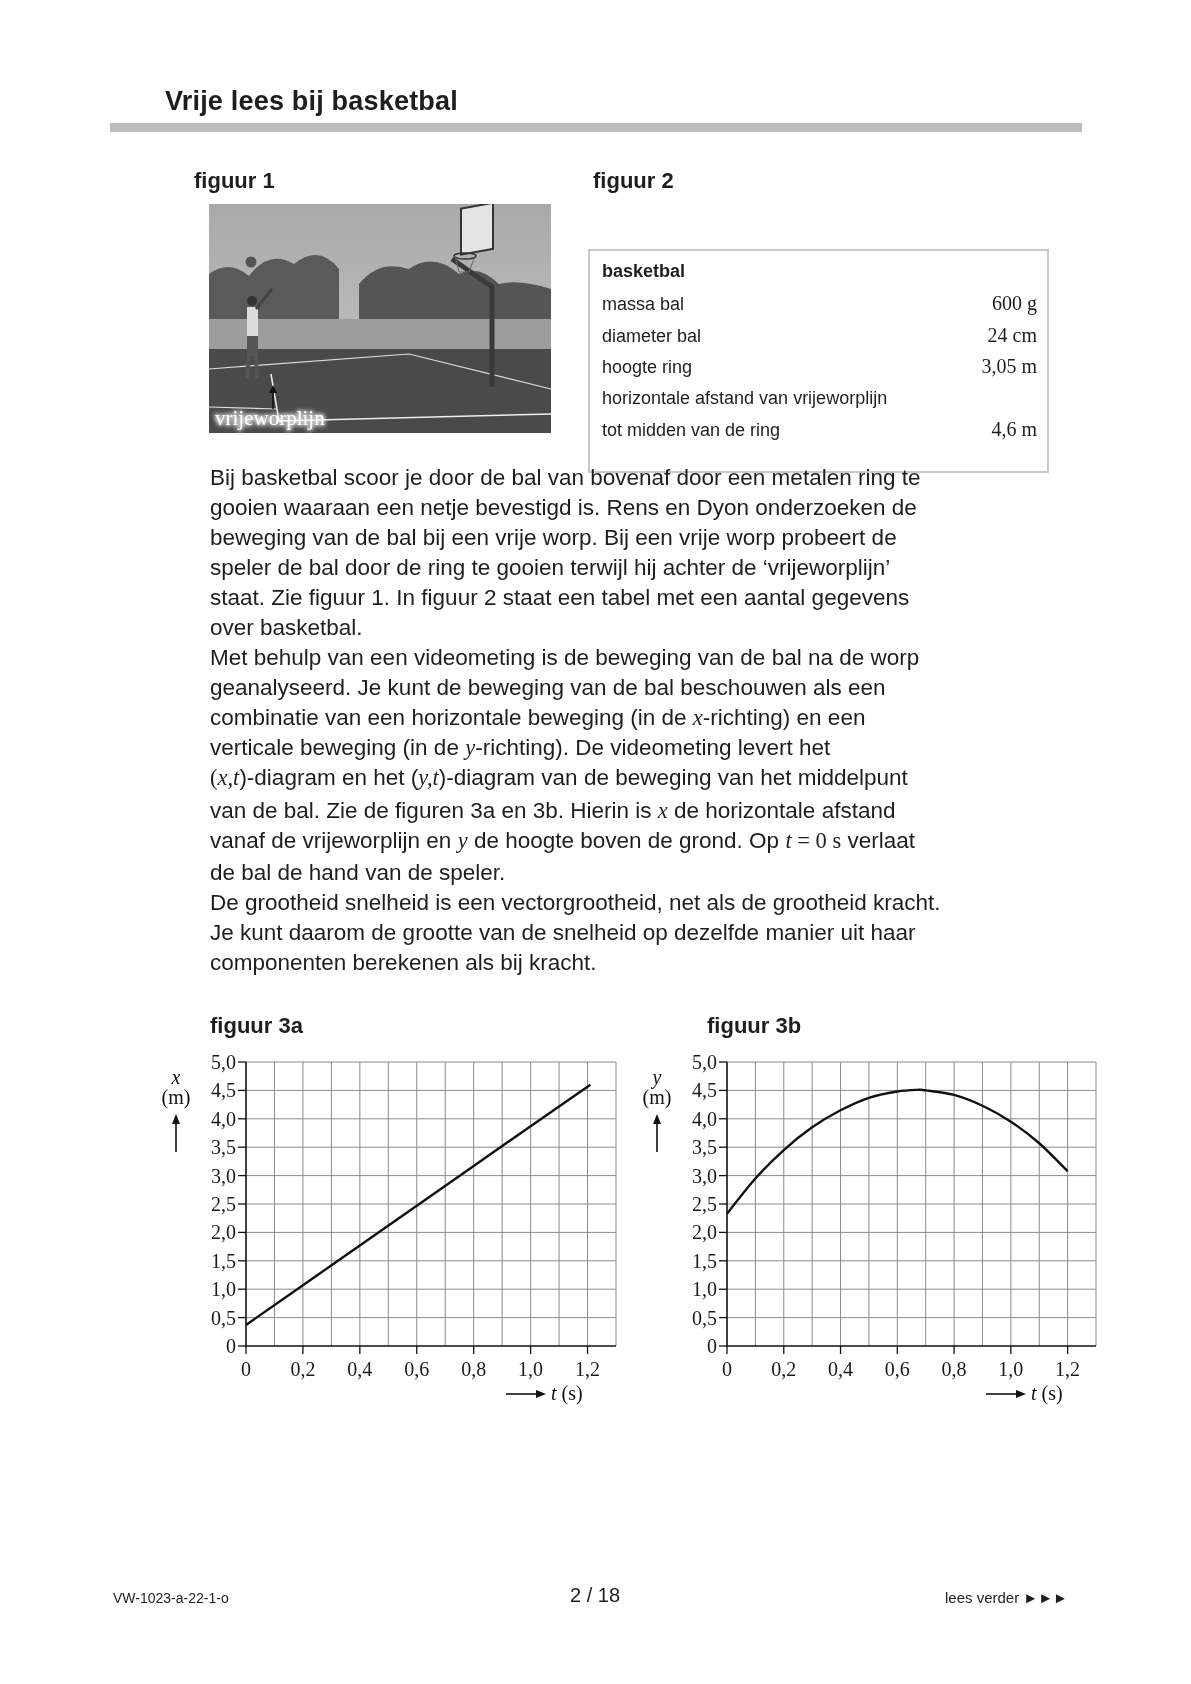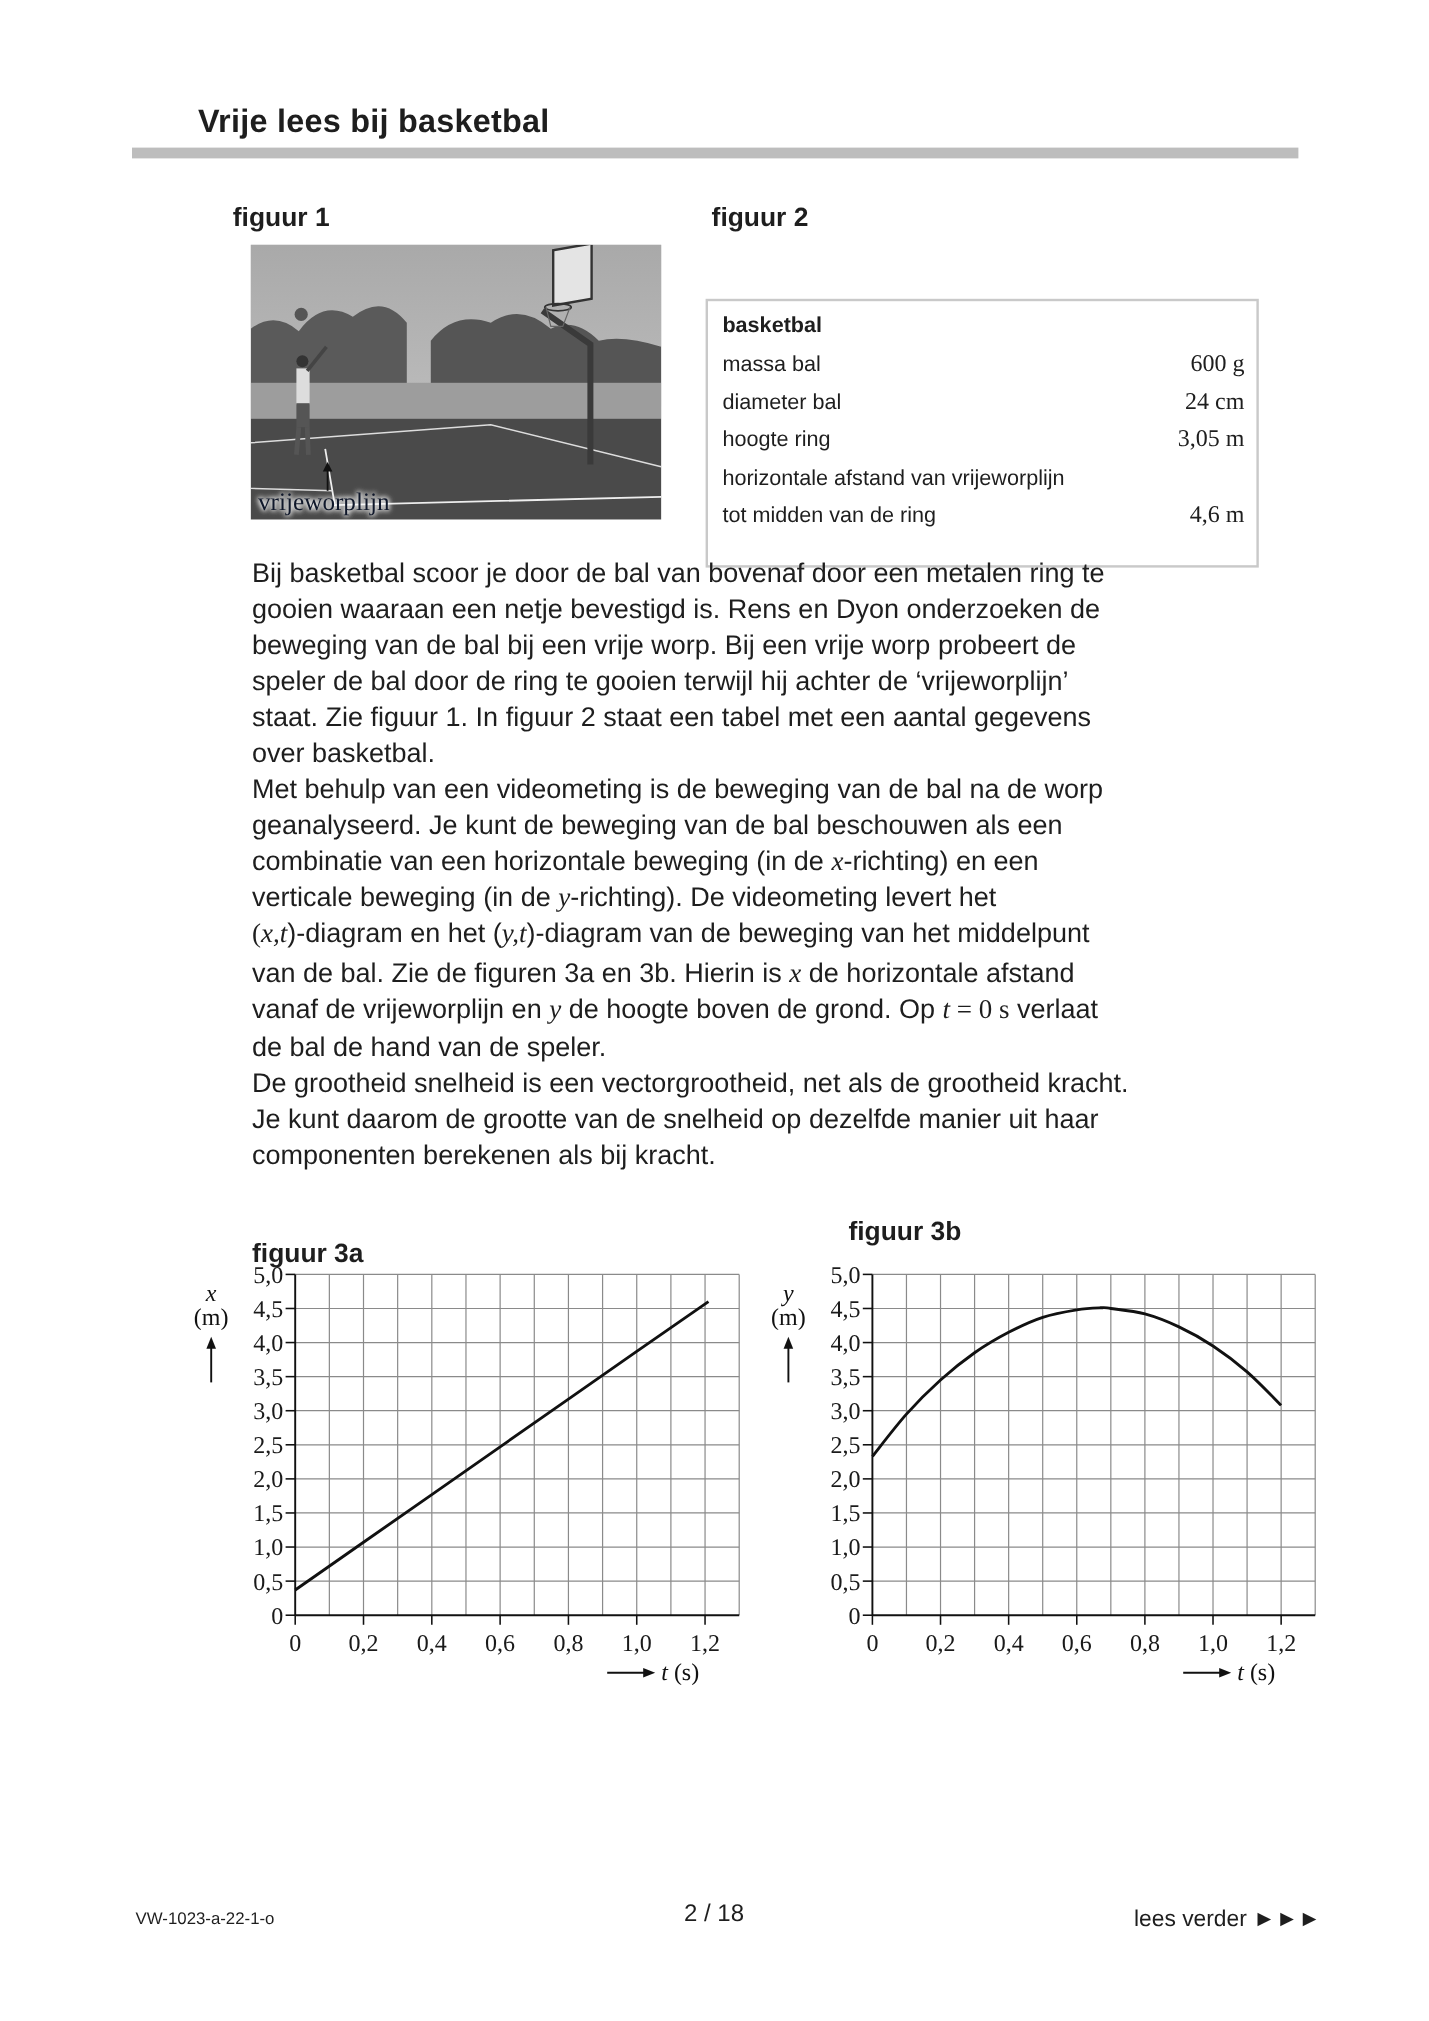--- a/index.html
+++ b/index.html
@@ -5,37 +5,37 @@
   html, body { margin: 0; padding: 0; background: #ffffff; }
   body { width: 1191px; height: 1684px; position: relative; overflow: hidden;
          font-family: "Liberation Sans", sans-serif; color: #1e1e1e; }
   .abs { position: absolute; }
   .title { left: 165px; top: 86px; font-size: 27px; font-weight: bold; letter-spacing: 0.2px; }
   .title-bar { left: 110px; top: 123px; width: 972px; height: 9px; background: #bdbdbd; }
   .fig-label { font-size: 22px; font-weight: bold; }
   .photo { left: 209px; top: 204px; width: 342px; height: 229px; overflow: hidden; background: #888; }
   .photo svg { display: block; }
   .photo-caption { position: absolute; left: 6px; bottom: 2px; font-family: "Liberation Serif", serif;
-                   font-size: 21px; color: #0f172a; text-shadow: 0 0 4px #fff, 0 0 4px #fff, 0 0 6px #fff; text-align: right; }
+                   font-size: 21px; color: #ffffff; text-shadow: 0 0 4px #fff, 0 0 4px #fff, 0 0 6px #fff; text-align: right; }
   .data-table { left: 588px; top: 205px; width: 461px; height: 224px; border: 2px solid #c9c9c9;
                 box-sizing: border-box; padding: 8px 10px 0 12px; margin-top: 44px; }
   .dt-head { font-size: 18px; font-weight: bold; height: 31px; line-height: 24px; }
   .dt-row { display: flex; justify-content: space-between; align-items: baseline; height: 31.5px;
             font-size: 18px; line-height: 26px; }
   .dt-row .val { font-family: "Liberation Serif", serif; font-size: 20px; text-align: center; }
   .para { left: 210px; top: 463px; width: 880px; font-size: 22.5px; line-height: 30px; color: #1e1e1e; }
   .para .line { white-space: nowrap; height: 30px; }
   .para .line.tall { height: 32.5px; }
   .m { font-family: "Liberation Serif", serif; font-style: italic; }
   .mr { font-family: "Liberation Serif", serif; }
   .chart { position: absolute; }
   .chart text { font-family: "Liberation Serif", serif; }
   .footer-left { left: 113px; top: 1590px; font-size: 14px; }
   .footer-center { left: 570px; top: 1584px; font-size: 20px; }
-  .footer-right { left: 945px; top: 1589px; font-size: 19px; }
+  .footer-right { left: 945px; top: 1589px; font-size: 15px; }
 </style>
 </head>
 <body>
 
 <div class="abs title">Vrije lees bij basketbal</div>
 <div class="abs title-bar"></div>
 
 <div class="abs fig-label" style="left:194px; top:168px;">figuur 1</div>
 <div class="abs photo">
   <svg width="342" height="229" viewBox="0 0 342 229">
@@ -122,21 +122,21 @@
   </div>
   <div class="line tall">
     <span>vanaf de vrijeworplijn en </span><span class="m">y</span><span> de hoogte boven de grond. Op </span><span class="m">t</span><span class="mr"> = 0 s</span><span> verlaat</span>
   </div>
   <div class="line">de bal de hand van de speler.</div>
   <div class="line">De grootheid snelheid is een vectorgrootheid, net als de grootheid kracht.</div>
   <div class="line">Je kunt daarom de grootte van de snelheid op dezelfde manier uit haar</div>
   <div class="line">componenten berekenen als bij kracht.</div>
 </div>
 
-<div class="abs fig-label" style="left:210px; top:1013px;margin-top:19px;">figuur 3a</div>
+<div class="abs fig-label" style="left:210px; top:1013px;">figuur 3a</div>
 <div class="abs fig-label" style="left:707px; top:1013px;">figuur 3b</div>
 
 <svg class="chart" id="chart-0" style="left:150px; top:1040px;" width="480" height="390">
     <g>
       <line x1="124.46153846153847" y1="22" x2="124.46153846153847" y2="306" stroke="#8a8a8a" stroke-width="1"></line>
       <line x1="152.92307692307693" y1="22" x2="152.92307692307693" y2="306" stroke="#8a8a8a" stroke-width="1"></line>
       <line x1="181.3846153846154" y1="22" x2="181.3846153846154" y2="306" stroke="#8a8a8a" stroke-width="1"></line>
       <line x1="209.84615384615387" y1="22" x2="209.84615384615387" y2="306" stroke="#8a8a8a" stroke-width="1"></line>
       <line x1="238.3076923076923" y1="22" x2="238.3076923076923" y2="306" stroke="#8a8a8a" stroke-width="1"></line>
       <line x1="266.7692307692307" y1="22" x2="266.7692307692307" y2="306" stroke="#8a8a8a" stroke-width="1"></line>

